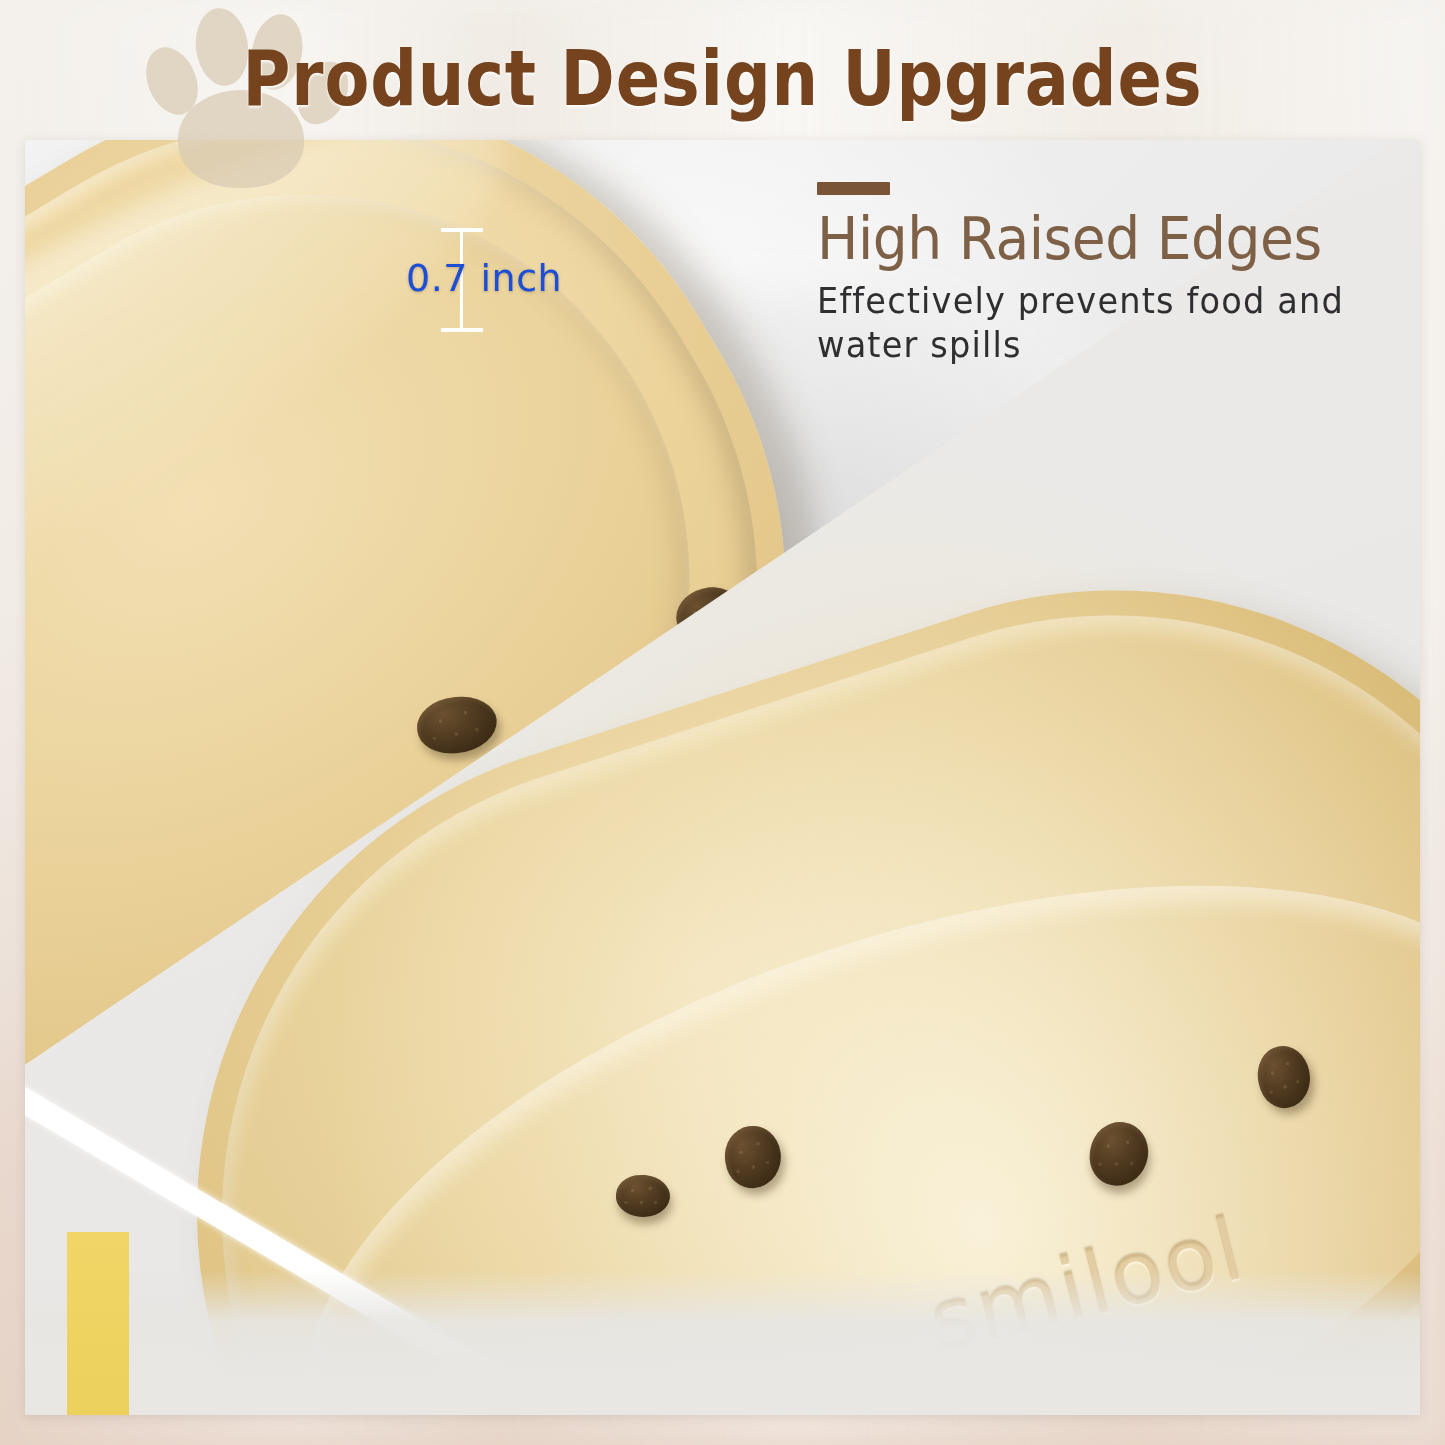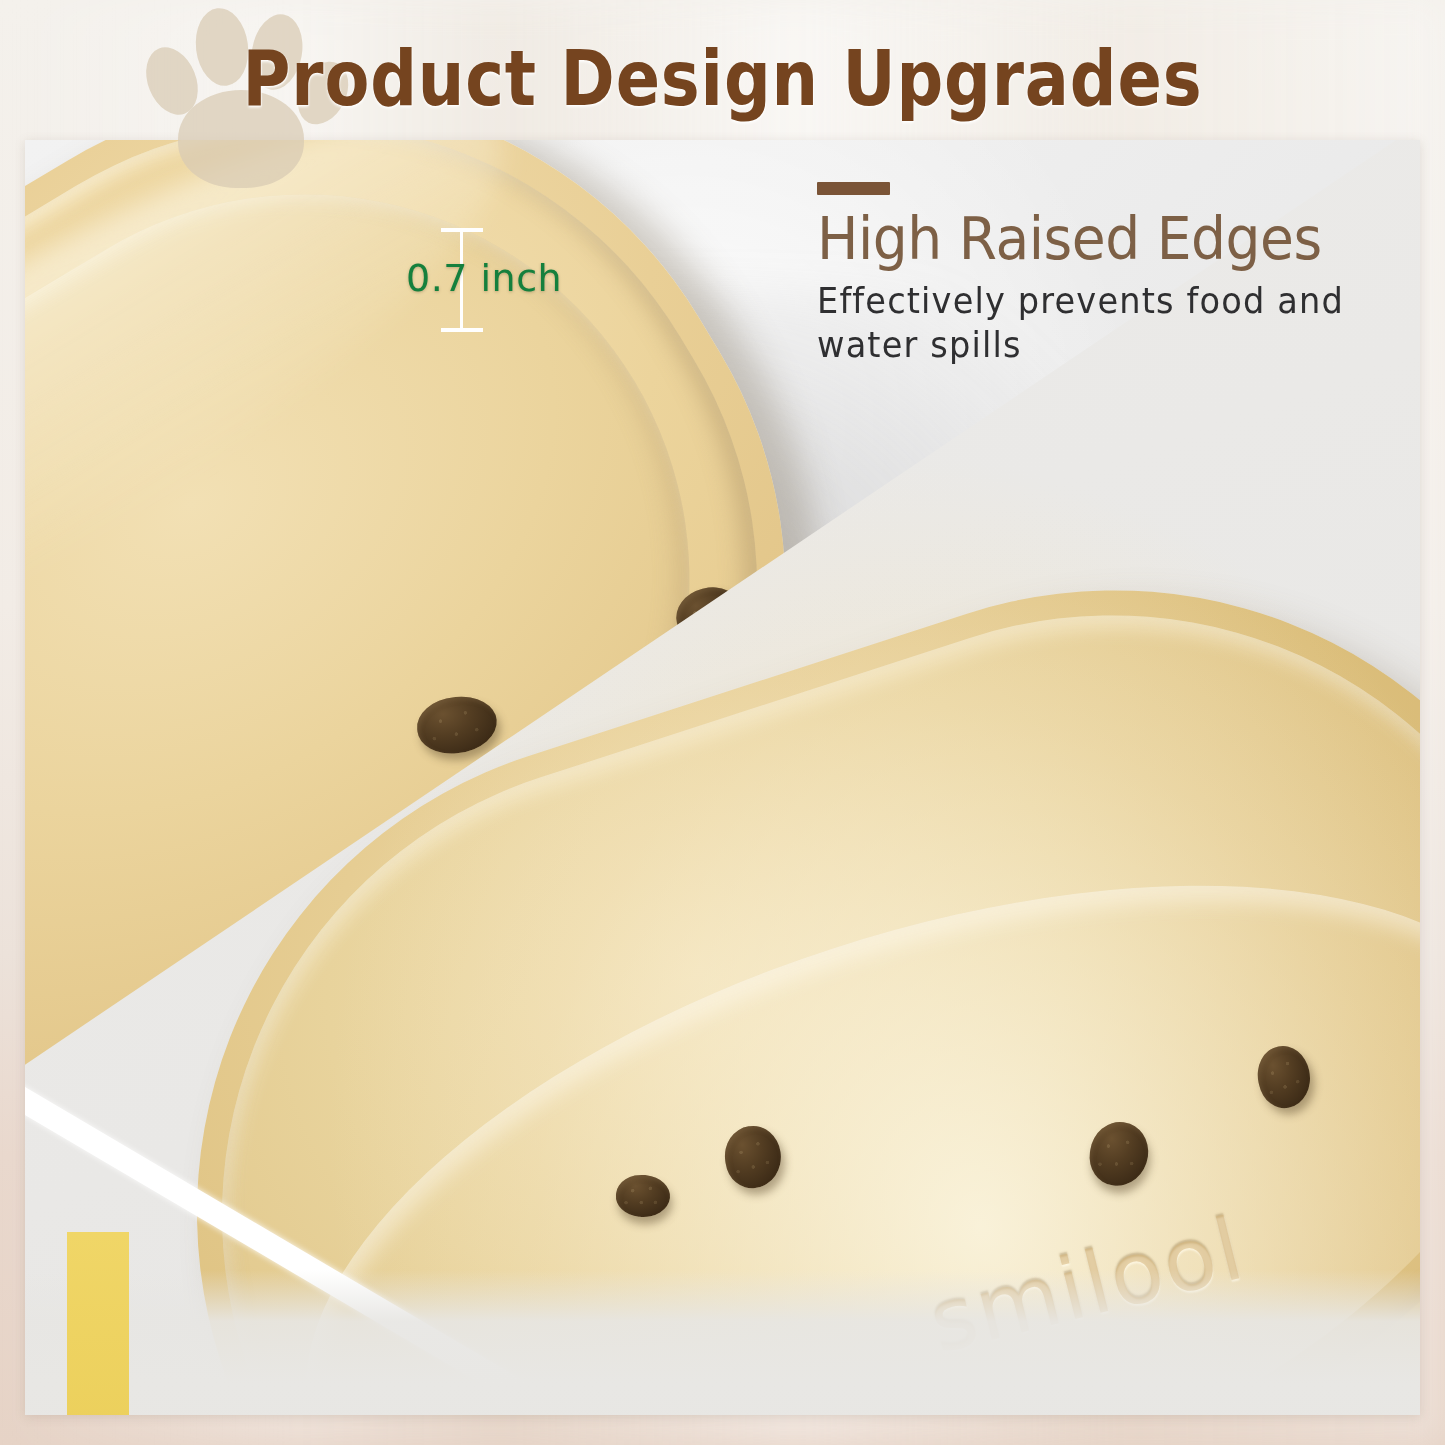--- a/index.html
+++ b/index.html
@@ -117,21 +117,21 @@
       radial-gradient(circle at 48% 66%, rgba(190,165,120,.5) 0 1.5px, transparent 2px),
       radial-gradient(circle at 74% 62%, rgba(185,160,115,.45) 0 1.5px, transparent 2px),
       radial-gradient(circle at 20% 70%, rgba(185,160,115,.45) 0 1.5px, transparent 2px);}
 
   
   .dim{position:absolute;left:418px;top:218px;width:190px;height:125px;color:#fff;z-index:5;}
   .dim .vline{position:absolute;left:42px;top:10px;width:3px;height:104px;background:#fff;}
   .dim .cap-t{position:absolute;left:23px;top:10px;width:42px;height:4px;background:#fff;}
   .dim .cap-b{position:absolute;left:23px;top:110px;width:42px;height:4px;background:#fff;}
   .dim .val{position:absolute;left:-12px;top:38px;font-size:38px;letter-spacing:.5px;
-    font-family:"DejaVu Sans", sans-serif;color:#15803d;white-space:nowrap;
+    font-family:"DejaVu Sans", sans-serif;color:#1d4ed8;white-space:nowrap;
     text-shadow:0 1px 3px rgba(130,110,70,.45);}
 
   
   .dash{background:#7a5437;height:13px;width:73px;border-radius:1px;}
   .block-tr{position:absolute;left:817px;top:182px;width:575px;z-index:5;}
   .block-tr .h{margin-top:14px;font-family:"DejaVu Sans", sans-serif;
     font-size:58px;line-height:1.04;color:#7d6046;font-weight:400;letter-spacing:-.5px;
     transform:scaleX(.95);transform-origin:left top;white-space:nowrap;}
   .block-tr .p{margin-top:10px;font-family:"DejaVu Sans", sans-serif;
     font-size:35px;line-height:1.26;color:#2f2f31;letter-spacing:1.2px;

